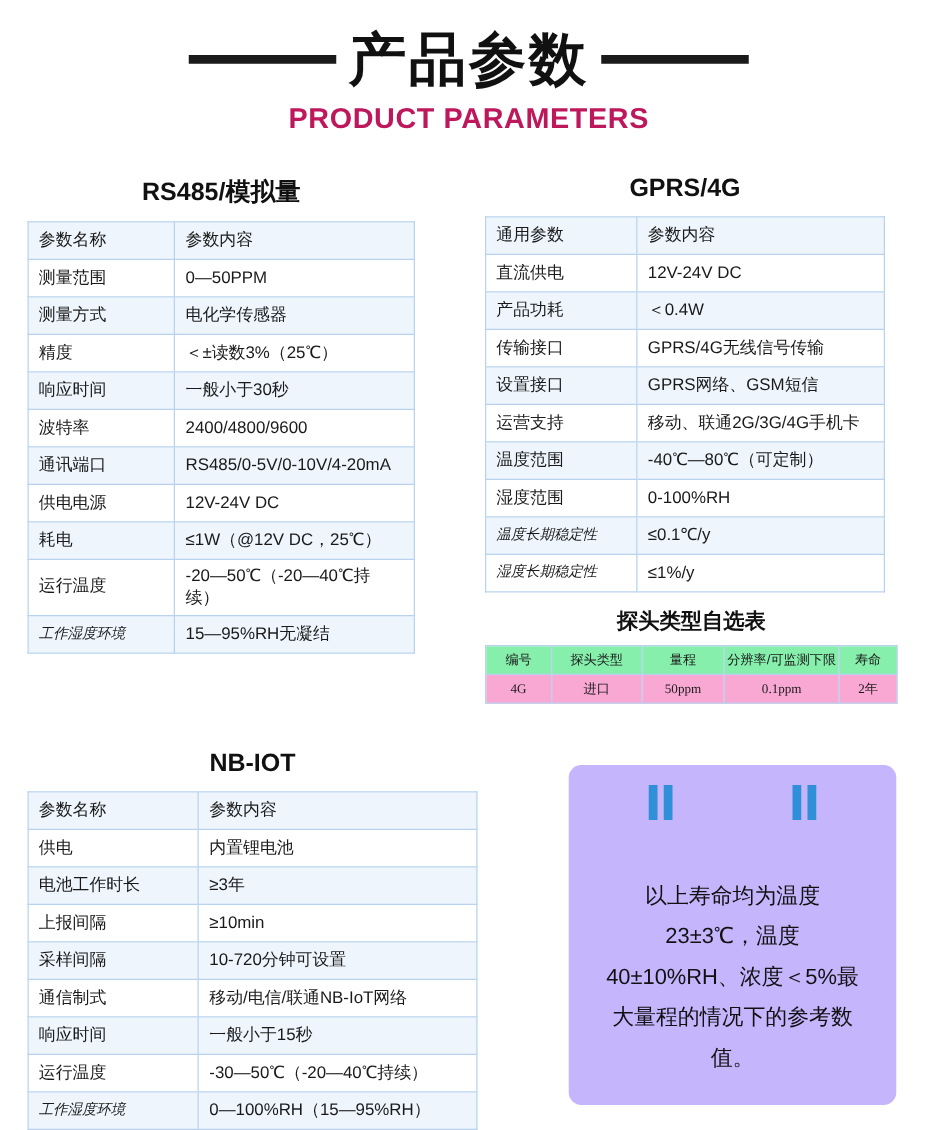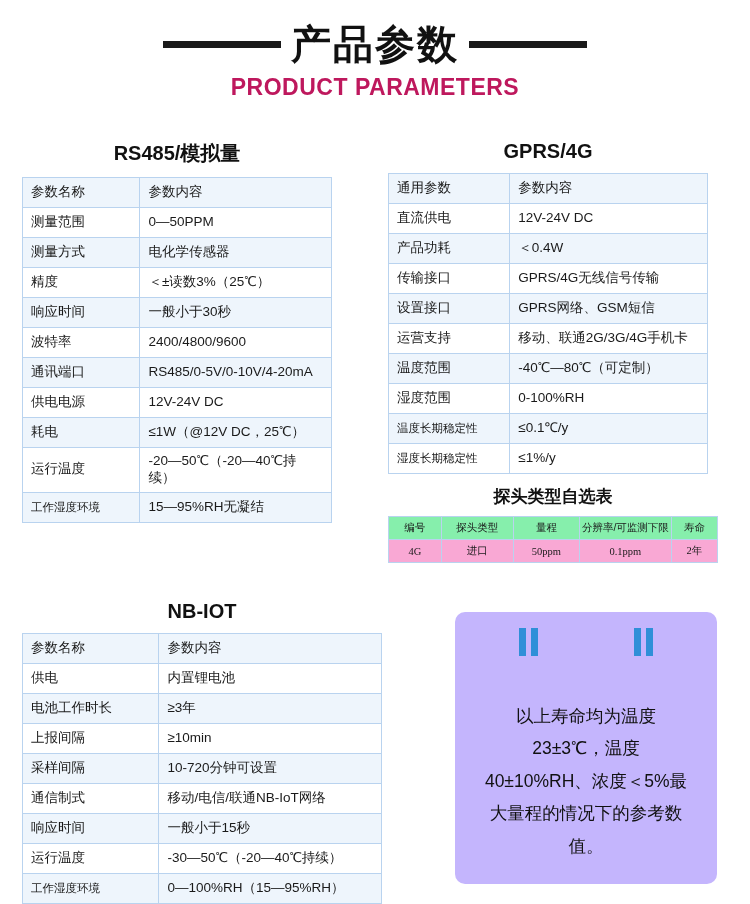--- a/index.html
+++ b/index.html
@@ -18,21 +18,21 @@
   .title-row {
     display: flex; align-items: center; justify-content: center;
     gap: 10px;
   }
   .title-dash {
     display: block;
     width: 118px; height: 7px;
     background: #1a1a1a;
   }
   .title-main {
-    font-size: 40px;
+    font-size: 46px;
     font-weight: bold;
     letter-spacing: 2px;
     line-height: 1.1;
     color: #111;
   }
   .title-sub {
     font-size: 23px;
     font-weight: bold;
     letter-spacing: 0.5px;
     margin-top: 8px;
@@ -59,21 +59,21 @@
     padding: 5px 8px;
     font-size: 13.5px;
     line-height: 1.25;
     color: #1a1a1a;
     height: 30px;
     vertical-align: middle;
   }
   table.spec tr:nth-child(odd) td { background: #eef5fc; }
   table.spec tr:nth-child(even) td { background: #ffffff; }
   table.spec td.k { width: 40%; margin-left: 41px; }
-  table.spec td.small { font-size: 11.5px; }
+  table.spec td.small { font-size: 11.5px; font-style: italic; }
 
   
   .block-rs485 {
     position: absolute;
     left: 22px; top: 140px;
     width: 310px;
   }
   .block-rs485 table.spec td.k { width: 38%; }
 
   

